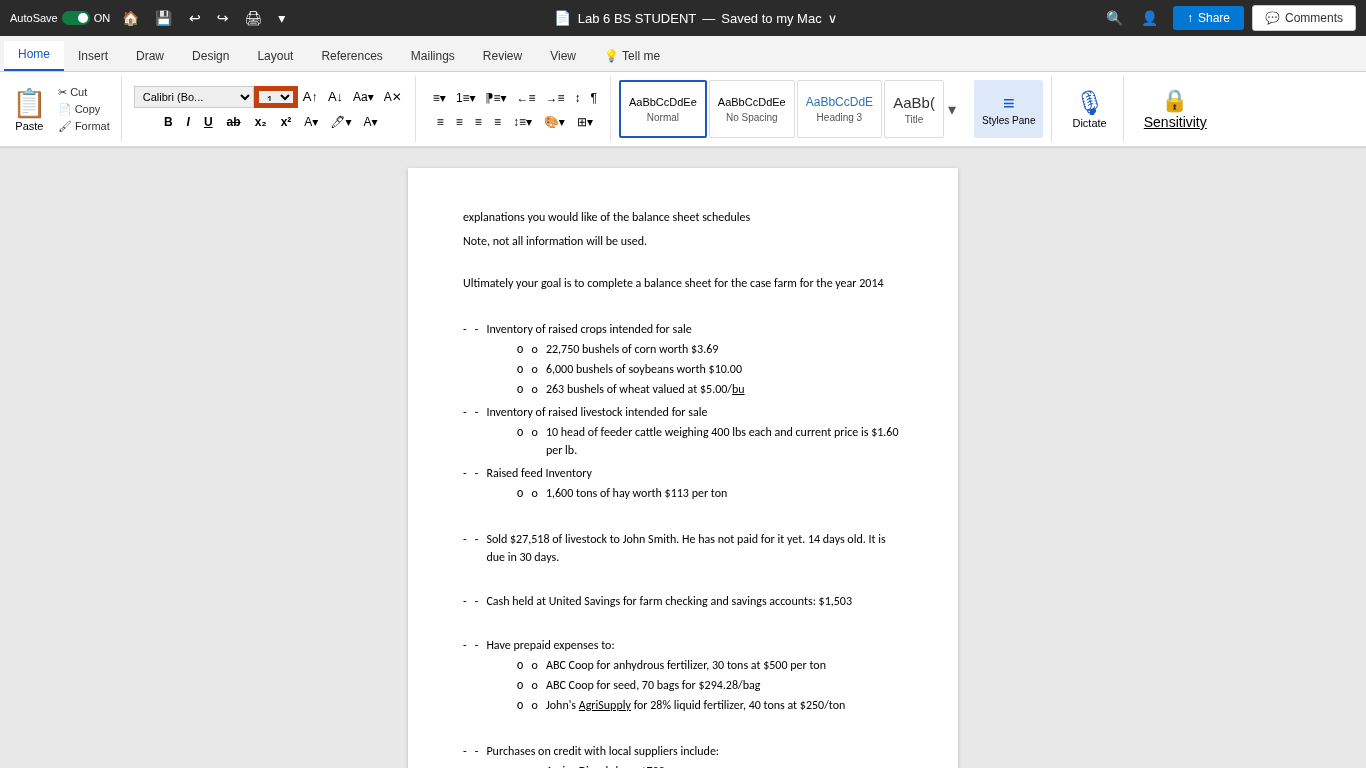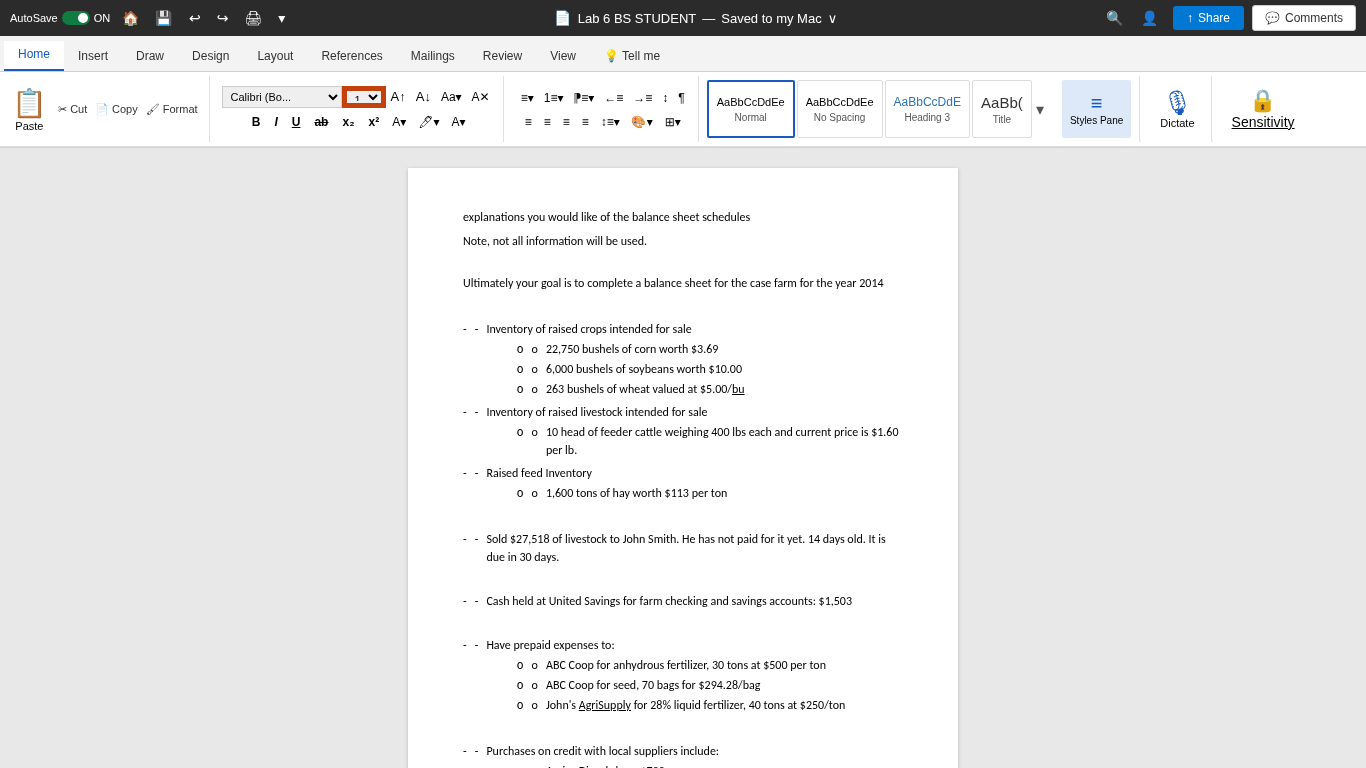--- a/index.html
+++ b/index.html
@@ -84,21 +84,21 @@
       gap: 4px;
       height: 66px;
       border-right: 1px solid #e0e0e0;
       padding-right: 8px;
     }
     .paste-btn {
       display: flex; flex-direction: column; align-items: center;
       font-size: 11px; cursor: pointer; padding: 4px;
     }
     .paste-icon { font-size: 28px; color: #333; }
-    .clipboard-small-btns { display: flex; gap: 2px; }
+    .clipboard-small-btns { display: flex; flex-direction: column; gap: 2px; }
     .clipboard-small-btns button {
       background: none; border: none; cursor: pointer; font-size: 10px;
       color: #333; text-align: left; padding: 1px 3px;
       display: flex; align-items: center; gap: 3px;
     }
 
     
     .font-row { display: flex; align-items: center; }
     .font-select {
       border: 1px solid #ccc; padding: 2px 4px; font-size: 11px;

